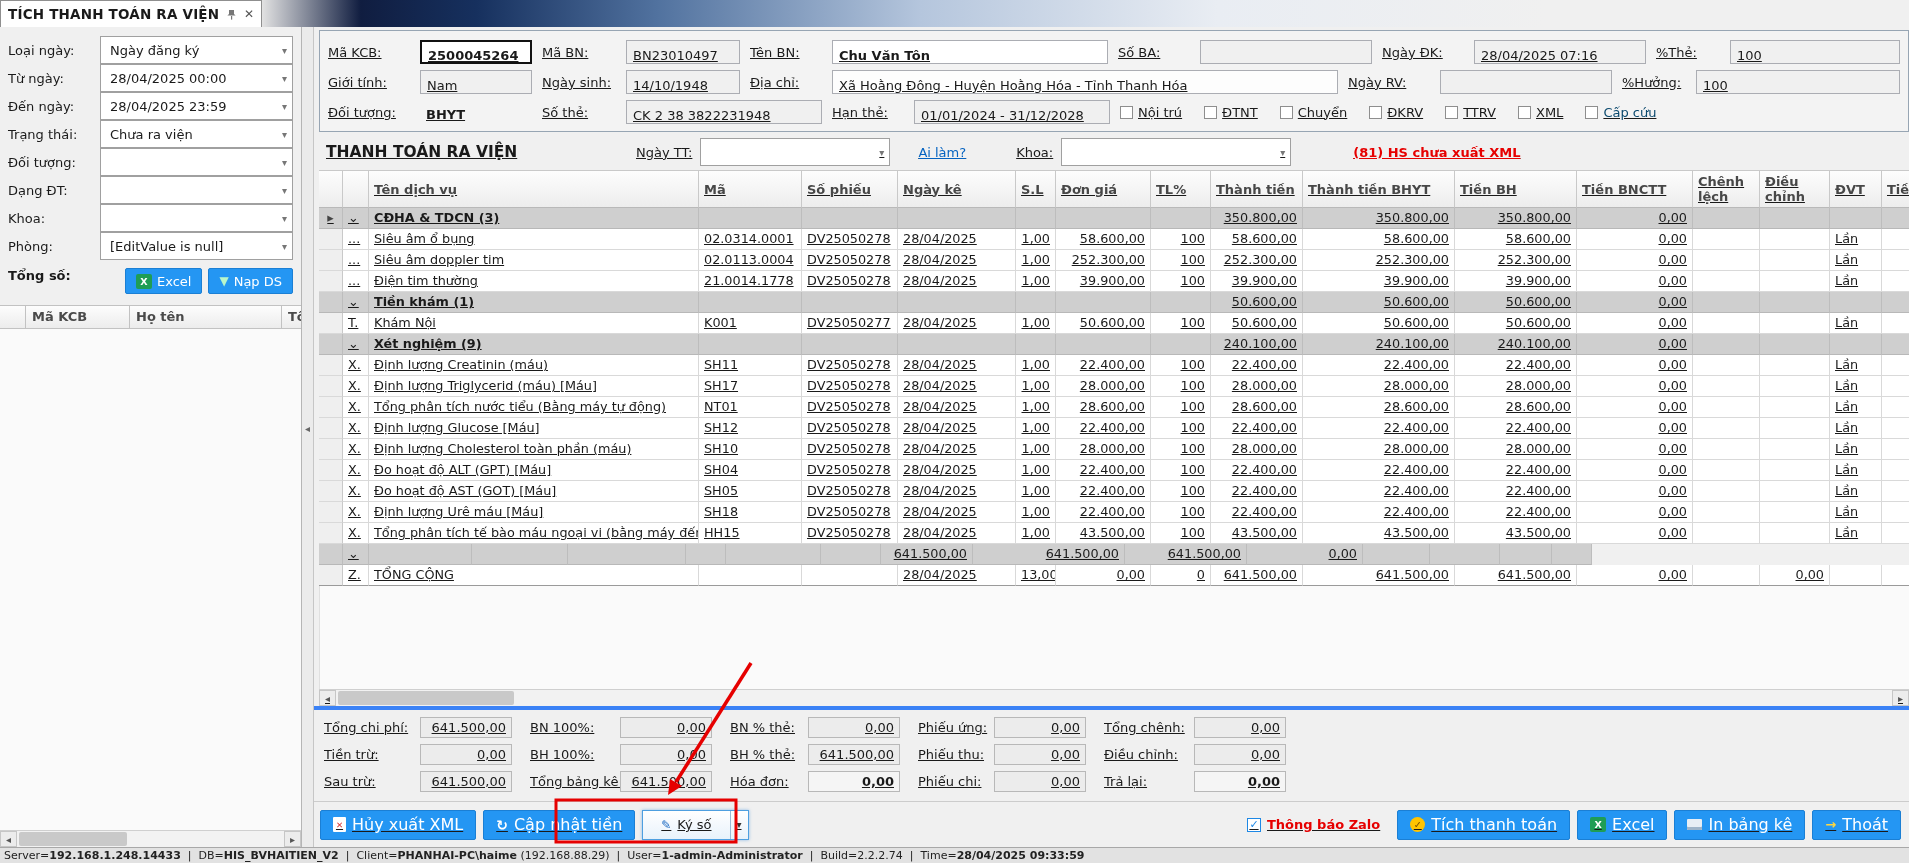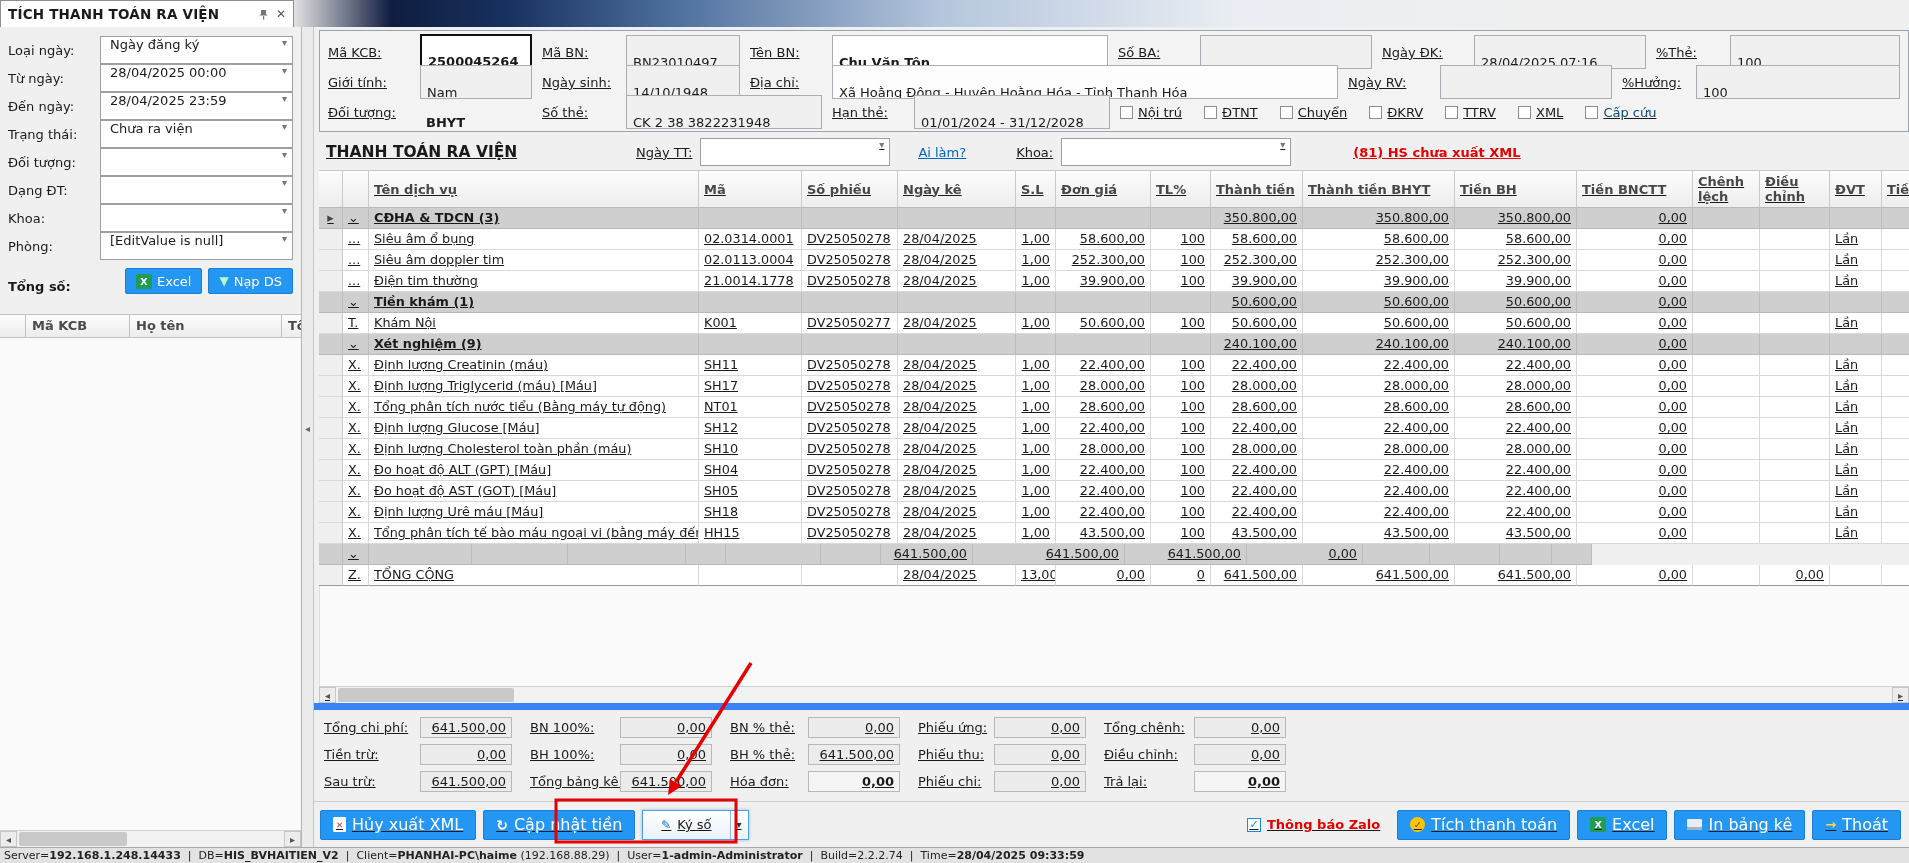--- a/index.html
+++ b/index.html
@@ -2,40 +2,40 @@
 <html lang="vi"><head>
 <meta charset="utf-8">
 <style>
   html,body{margin:0;padding:0;background:#cfcfcf;}
   *{box-sizing:border-box;}
   .page{position:relative;width:1909px;height:863px;background:#f0f0f0;overflow:hidden;
         font-family:"DejaVu Sans","Liberation Sans",sans-serif;font-size:13px;color:#1a1a1a;}
 
   
   .topbar{height:27px;display:flex;}
-  .doc-tab{width:294px;background:#fff;border:1px solid #8f8f8f;border-bottom:none;
+  .doc-tab{width:262px;background:#fff;border:1px solid #8f8f8f;border-bottom:none;
            display:flex;align-items:center;padding:0 7px;}
   .tab-title{font-weight:bold;font-size:13.5px;letter-spacing:.2px;}
   .tab-pin{margin-left:auto;display:flex;align-items:center;color:#666;}
   .tab-close{margin-left:7px;color:#555;font-size:12px;cursor:default;}
   .tab-rest{flex:1;background:linear-gradient(90deg,#e2e2e2 0%,#101d40 6%,#16305e 13%,#51729f 24%,
             #b5c6dd 40%,#e9edf3 58%,#f0f0f0 78%);}
 
   
   .main-row{display:flex;height:820px;}
 
   
   .sidebar{width:302px;background:#f0f0f0;border-right:1px solid #b5b5b5;display:flex;flex-direction:column;padding-top:8px;}
   .frow{display:flex;align-items:center;margin:3px 8px 4px 8px;height:24px;}
   .flabel{width:92px;flex:0 0 auto;}
-  .combo{flex:1;height:28px;background:#fff;border:1px solid #a0a0a0;display:flex;
+  .combo{flex:1;height:28px;background:#fff;border:1px solid #a0a0a0;display:flex;align-items:center;
          padding:0 5px 0 9px;overflow:hidden;white-space:nowrap;}
   .combo::after{content:"▾";margin-left:auto;color:#777;font-size:10px;padding-left:4px;}
   .combo-val{overflow:hidden;white-space:nowrap;}
-  .total-row{display:flex;align-items:flex-end;margin:6px 8px 20px 8px;}
+  .total-row{display:flex;align-items:flex-start;margin:6px 8px 11px 8px;}
   .total-label{font-weight:bold;}
   .side-btn{margin-left:auto;height:26px;background:#2496f3;border:1px solid #1b7fd4;color:#fff;
             display:flex;align-items:center;gap:5px;padding:0 10px;font-size:13px;border-radius:2px;
             font-family:inherit;cursor:default;}
   .side-btn + .side-btn{margin-left:6px;}
   .lh{display:flex;height:24px;border-top:1px solid #c2c2c2;border-bottom:1px solid #c2c2c2;
       background:linear-gradient(#fdfdfd,#ececec);font-weight:bold;color:#4a4a4a;}
   .lh-cell{border-right:1px solid #c2c2c2;padding:3px 6px;overflow:hidden;white-space:nowrap;}
   .lh-ind{width:26px;}
   .lh-c1{width:104px;}
@@ -58,21 +58,21 @@
             justify-content:center;color:#666;font-size:10px;}
 
   
   .content{flex:1;display:flex;flex-direction:column;overflow:hidden;text-decoration:underline;}
 
   
   .ppanel{margin:3px 0 2px 5px;border:1px solid #97a5b3;background:#f3f3f3;padding:6px 8px 4px 8px;}
   .prow{display:flex;align-items:center;height:30px;}
   .prow > *{margin-right:10px;flex:0 0 auto;}
   .plabel{overflow:hidden;white-space:nowrap;}
-  .pfield{height:24px;line-height:22px;border:1px solid #abadb3;background:#f0f0f0;padding:16px 6px;
+  .pfield{height:24px;line-height:22px;border:1px solid #abadb3;background:#f0f0f0;padding:4px 6px;
           overflow:hidden;white-space:nowrap;}
   .pf-kcb{background:#fff;border:2px solid #111;font-weight:bold;line-height:20px;}
   .pf-bold{background:#fff;font-weight:bold;}
   .pf-white{background:#fdfdfd;}
   .pf-plain{border:none;background:transparent;font-weight:bold;}
   .pr1 > :nth-child(1){width:82px}.pr1 > :nth-child(2){width:112px}.pr1 > :nth-child(3){width:74px}
   .pr1 > :nth-child(4){width:114px}.pr1 > :nth-child(5){width:72px}.pr1 > :nth-child(6){width:276px}
   .pr1 > :nth-child(7){width:72px}.pr1 > :nth-child(8){width:172px}.pr1 > :nth-child(9){width:82px}
   .pr1 > :nth-child(10){width:172px}.pr1 > :nth-child(11){width:64px}
   .pr1 > :nth-child(12){flex:1 1 60px;margin-right:0;}
@@ -112,21 +112,21 @@
   .c12{width:116px;flex:0 0 116px}.c13{width:67px;flex:0 0 67px}.c14{width:70px;flex:0 0 70px}
   .c15{width:52px;flex:0 0 52px}.c16{width:40px;flex:0 0 40px}
   .gind{background:#efefef;border-right:1px solid #c9c9c9;color:#444;text-align:center;padding:0 2px;}
   .grow.g .gcell{background:#cfcfcf;border-right-color:#bdbdbd;border-bottom-color:#b8b8b8;}
   .grow.g .gname{font-weight:bold;}
   .grow.last .gcell{border-bottom:1px solid #9a9a9a;}
   .grid-empty{flex:1;background:#fafafa;margin-left:5px;border-left:1px solid #e0e0e0;}
   .main-hscroll{margin-left:5px;}
 
   
-  .summary{border-top:7px solid #3b82f6;background:#f0f0f0;padding:6px 0 4px 10px;}
+  .summary{border-top:4px solid #3b82f6;background:#f0f0f0;padding:6px 0 4px 10px;}
   .sum-row{display:flex;align-items:center;height:23px;margin-bottom:4px;}
   .sum-cell{display:flex;align-items:center;margin-right:18px;}
   .sum-label{overflow:hidden;white-space:nowrap;}
   .sum-val{width:92px;height:21px;line-height:19px;background:#ececec;border:1px solid #b8b8b8;
            text-align:right;padding:0 5px;flex:0 0 92px;}
   .sum-val.b{font-weight:bold;background:#f5f5f5;}
   .sw0{width:96px}.sw1{width:90px}.sw2{width:78px}.sw3{width:76px}.sw4{width:90px}
 
   
   .actions{display:flex;align-items:center;height:46px;padding:0 8px 0 6px;gap:7px;border-top:1px solid #cccccc;background:#f0f0f0;}

